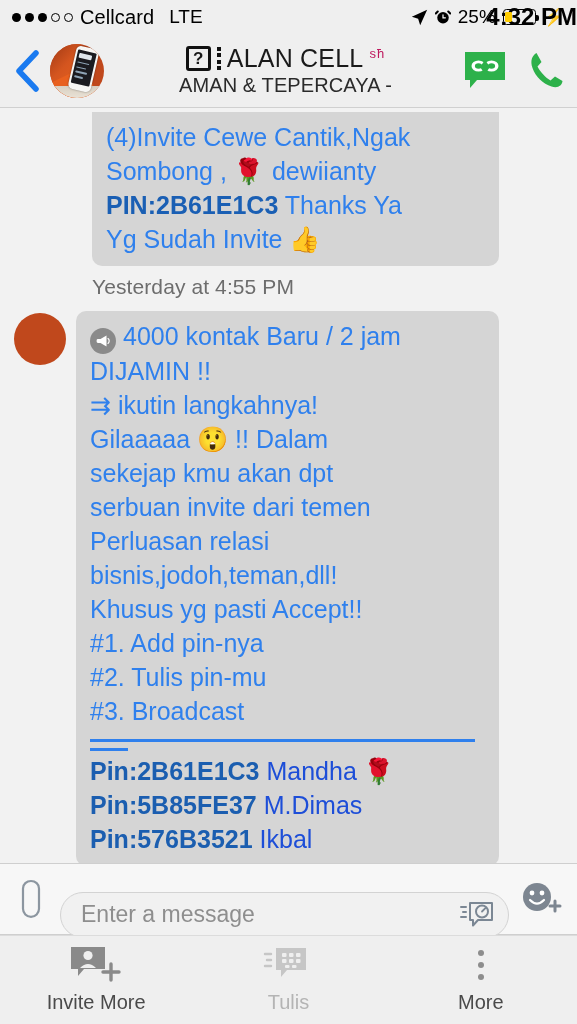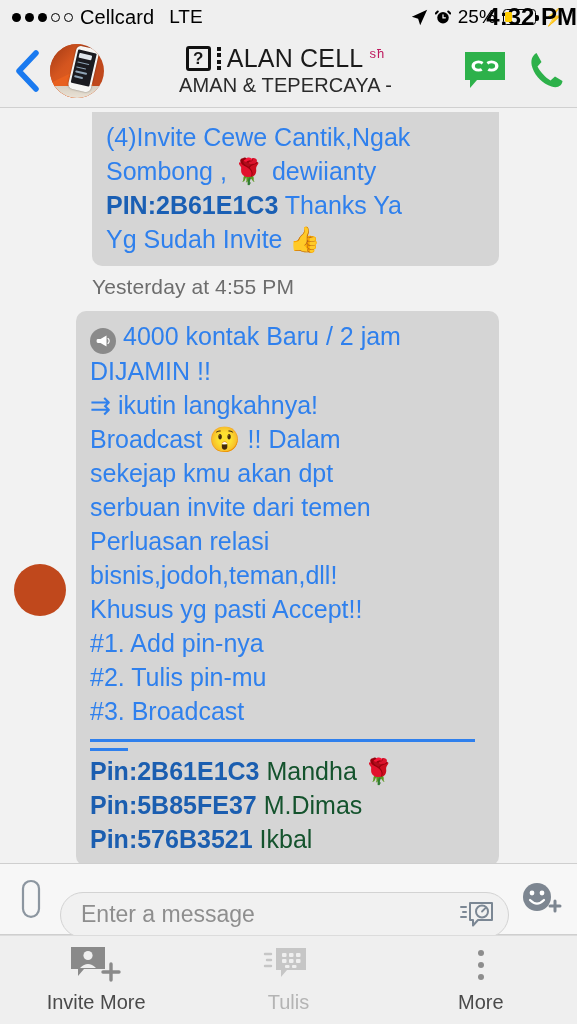--- a/index.html
+++ b/index.html
@@ -126,35 +126,35 @@
   .nav-icons{ display:flex; align-items:center; gap:20px; flex:0 0 auto; }
   .nav-icon{ cursor:pointer; display:flex; align-items:center; }
 
   
   .chat{
     position:absolute; top:108px; bottom:161px; left:0; right:0;
     background:#f2f2f2; overflow:hidden;
   }
   .chat-inner{ padding:0 0 0 0; }
 
-  .msg-row{ display:flex; align-items:center; padding:4px 78px 0 14px; }
+  .msg-row{ display:flex; align-items:flex-start; padding:4px 78px 0 14px; }
   .msg-row.first{ padding-left:92px; }
   .bubble{
     background:#d5d5d5;
     border-radius:10px;
     padding:8px 14px 10px 14px;
     font-size:25px; line-height:34px;
     color:#2f80ed;
     width:100%;
     word-wrap:break-word;
   }
   .bubble.clipped-top{ border-radius:0 0 10px 10px; }
   .bubble b{ color:#1a5fb4; font-weight:bold; }
   .bubble .pinlabel{ color:#1b5eb0; font-weight:bold; }
-  .bubble .pname{ color:#14532d; }
+  .bubble .pname{ color:#1d4ed8; }
 
   .msg-avatar{
     width:52px; height:52px; border-radius:50%;
     flex:0 0 auto; margin-right:10px; margin-top:2px;
     overflow:hidden; position:relative; background:#c0481c;
   }
 
   .timestamp{
     font-size:21px; color:#6d6d6d;
     padding:9px 0 8px 92px;
@@ -336,21 +336,21 @@
         <div>
           <span class="bcast-icon">
             <svg width="16" height="16" viewBox="0 0 16 16">
                 <path d="M11.5 2.5 L5.5 6 H3 a1.4 1.4 0 0 0 -1.4 1.4 v1.2 A1.4 1.4 0 0 0 3 10 h2.5 l6 3.5 Z" fill="#fff"></path>
                 <path d="M13 5.6 a3 3 0 0 1 0 4.8" stroke="#fff" stroke-width="1.2" fill="none" stroke-linecap="round"></path>
               </svg>
           </span><span>4000 kontak Baru / 2 jam</span>
         </div>
         <div>DIJAMIN !!</div>
         <div>⇉ ikutin langkahnya!</div>
-        <div>Broadcast  😲  !! Dalam</div>
+        <div>Gilaaaaa  😲  !! Dalam</div>
         <div>sekejap kmu akan dpt</div>
         <div>serbuan invite dari temen</div>
         <div>Perluasan relasi</div>
         <div>bisnis,jodoh,teman,dll!</div>
         <div>Khusus yg pasti Accept!!</div>
         <div>#1. Add pin-nya</div>
         <div>#2. Tulis pin-mu</div>
         <div>#3. Broadcast</div>
 
         <span class="hr-long"></span>

